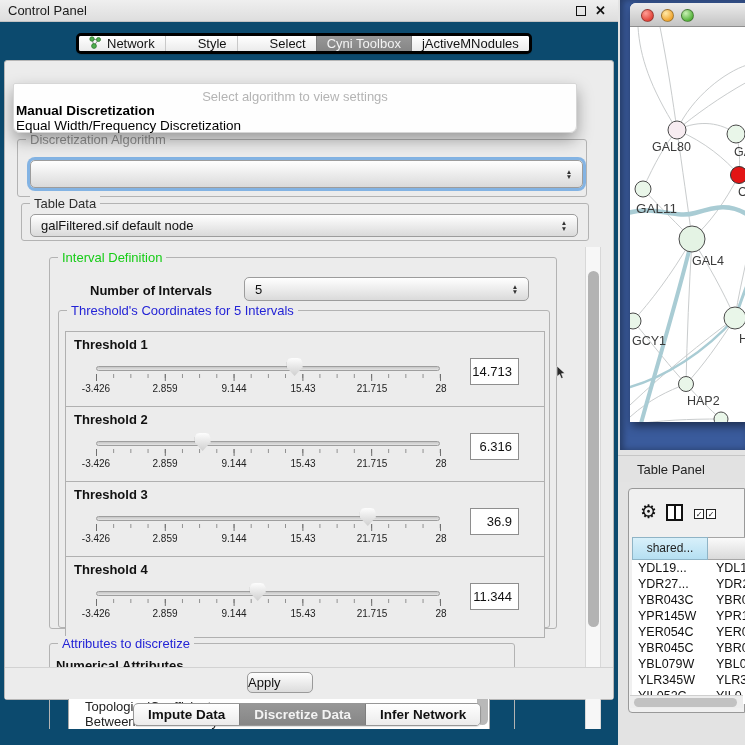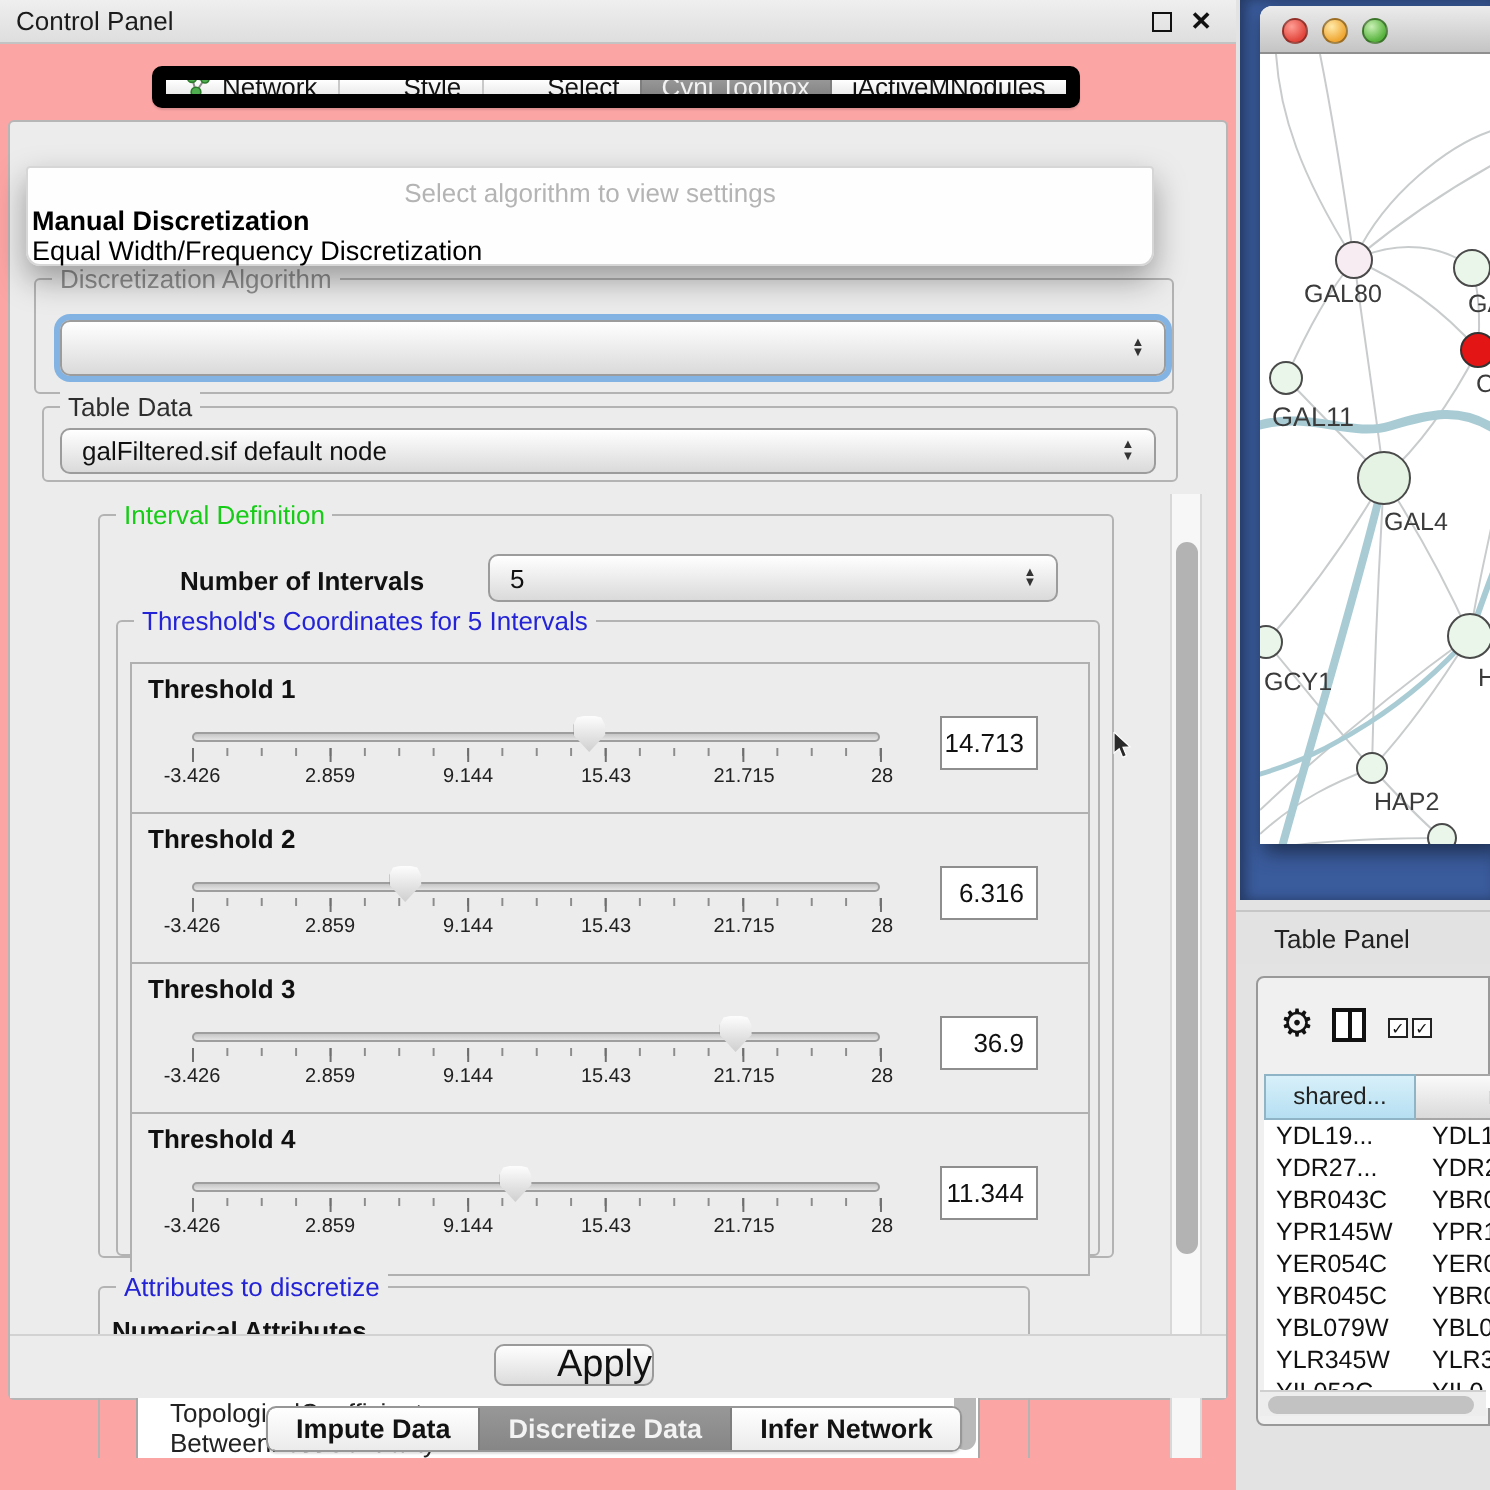--- a/index.html
+++ b/index.html
@@ -1,29 +1,29 @@
 <!DOCTYPE html>
 <html><head>
 <meta charset="utf-8">
 <style>
   * { margin:0; padding:0; box-sizing:border-box; }
   html,body { width:745px; height:745px; background:#e6e6e6; }
   body { font-family:"Liberation Sans", sans-serif; color:#1c1c1c; }
   #stage { position:relative; width:745px; height:745px; overflow:hidden; background:#e6e6e6; }
 
   
-  .control-panel { position:absolute; left:0; top:0; width:618px; height:745px; background:#fca5a5; }
+  .control-panel { position:absolute; left:0; top:0; width:618px; height:745px; background:#0c4a6e; }
   .cp-titlebar { position:absolute; left:0; top:0; width:618px; height:22px; background:linear-gradient(#efefef,#dedede); border-bottom:1px solid #c3c3c3; }
   .cp-title { position:absolute; left:8px; top:3px; font-size:13px; color:#1b1b1b; }
   .cp-winbtns { position:absolute; right:12px; top:5px; display:flex; gap:9px; align-items:center; }
   .float-icon { width:10px; height:10px; border:1.6px solid #111; background:transparent; }
   .close-icon { font-size:13px; font-weight:bold; color:#111; line-height:12px; }
 
   
-  .tabbar { position:absolute; left:76px; top:33px; height:21px; display:flex; border:7px solid #000000; border-radius:5px; overflow:hidden; background:#fff; box-shadow:0 1px 1px rgba(0,0,0,.12);justify-content:flex-end; }
+  .tabbar { position:absolute; left:76px; top:33px; height:21px; display:flex; border:3px solid #000000; border-radius:5px; overflow:hidden; background:#fff; box-shadow:0 1px 1px rgba(0,0,0,.12);justify-content:flex-end; }
   .seg { height:100%; display:flex; align-items:center; justify-content:center; font-size:13px; color:#121212; background:linear-gradient(#ffffff,#ebebeb); padding:0 10px; }
   .seg.sep { border-left:1px solid #c9c9c9;padding-left:32px; }
   .seg.dark { background:linear-gradient(#979797,#868686); color:#f3f3f3; border-left:1px solid #7e7e7e; border-right:1px solid #7e7e7e; }
   .net-ico { margin-right:5px; }
 
   .main-panel { position:absolute; left:4px; top:60px; width:610px; height:640px; background:#ececec; border:1px solid #b6b6b6; border-radius:3px; }
 
   
   .group { position:absolute; border:1px solid #b3b3b3; border-radius:3px; }
   .group-label { position:absolute; top:-8px; left:8px; background:#ececec; padding:0 4px; font-size:13px; color:#2e2e2e; white-space:nowrap; }
@@ -72,21 +72,21 @@
   .th-value { position:absolute; left:404px; top:26px; width:49px; height:27px; background:#fff; border:1px solid #8e8e8e; font-size:13px; color:#111; text-align:right; line-height:25px; padding-right:6px; }
 
   .attr-group { left:36px; top:396px; width:466px; height:120px; }
   .attr-group > .group-label { color:#2424d6; }
   .attr-title { position:absolute; left:6px; top:14px; font-size:13px; font-weight:bold; color:#111; }
   .attr-list { position:absolute; left:18px; top:36px; width:422px; height:78px; background:#fff; border:1px solid #a8a8a8; overflow:hidden; }
   .attr-item { font-size:13px; color:#222; padding-left:16px; line-height:15px; }
   .attr-list .sb { position:absolute; right:1px; top:2px; width:11px; height:42px; background:#b9b9b9; border-radius:6px; }
 
   .bottom-bar { position:absolute; left:0; bottom:0; width:608px; height:32px; border-top:1px solid #d2d2d2; background:#ececec; }
-  .apply-btn { position:absolute; left:242px; top:4px; width:80px; height:21px; border:1px solid #9a9a9a; border-radius:5px; background:linear-gradient(#fefefe,#dcdcdc); font-size:19px; color:#111; text-align:right; line-height:19px; }
+  .apply-btn { position:absolute; left:242px; top:4px; width:66px; height:21px; border:1px solid #9a9a9a; border-radius:5px; background:linear-gradient(#fefefe,#dcdcdc); font-size:13px; color:#111; text-align:left; line-height:19px; }
 
   .tabbar-bottom { position:absolute; left:133px; top:703px; height:23px; display:flex; border:1px solid #979797; border-radius:5px; overflow:hidden; box-shadow:0 1px 1px rgba(0,0,0,.12); }
   .tabbar-bottom .seg { font-size:13.5px; font-weight:bold; padding:0 14px; }
   .tabbar-bottom .seg.dark { font-weight:bold; }
 
   
   .right-area { position:absolute; left:618px; top:0; width:127px; height:745px; background:#e3e3e3; }
   .net-frame { position:absolute; left:2px; top:0; width:125px; height:450px; background:#3a5b9c; box-shadow:inset 3px 0 6px rgba(0,0,0,.35); }
   .net-window { position:absolute; left:10px; top:3px; width:117px; height:419px; background:#fff; border-radius:6px 0 0 0; box-shadow:2px 4px 10px rgba(0,0,0,.5); }
   .net-titlebar { position:absolute; left:0; top:0; width:100%; height:24px; background:linear-gradient(#ececec,#c4c4c4); border-bottom:1px solid #8f8f8f; border-radius:6px 0 0 0; }

